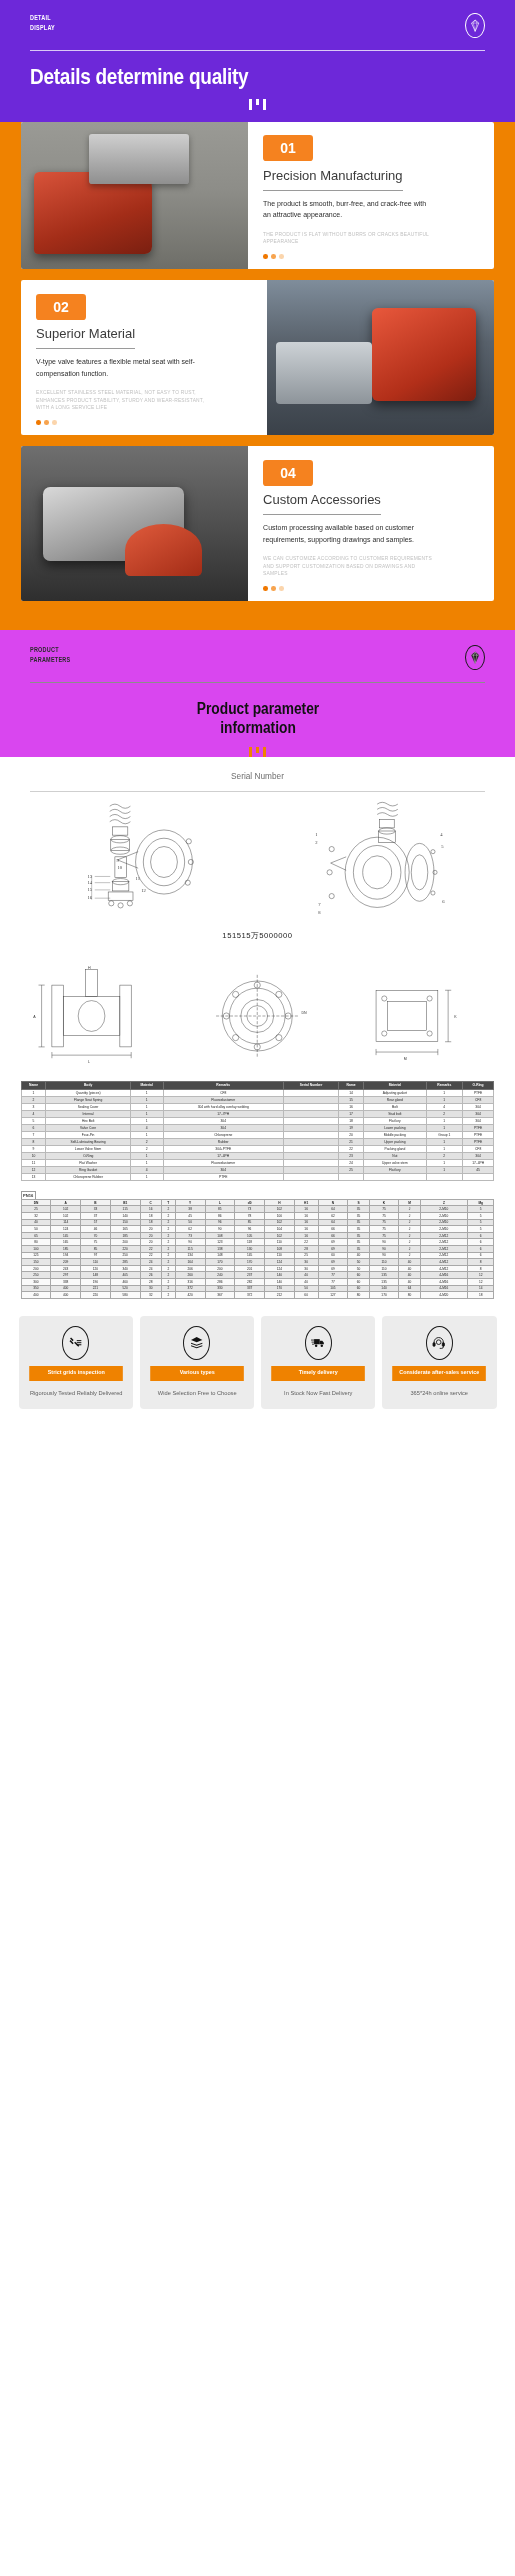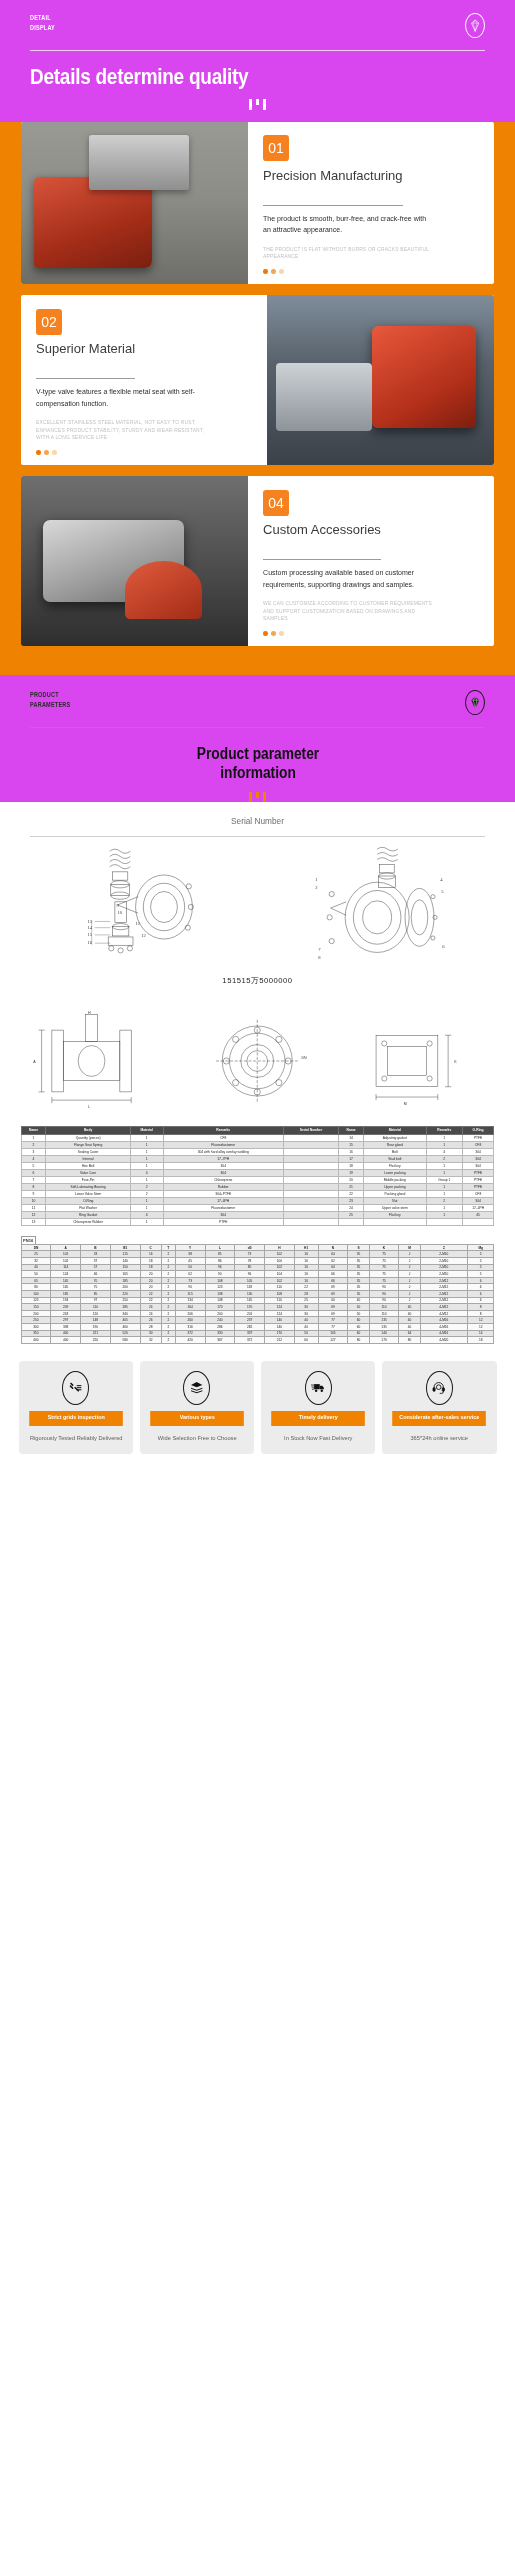--- a/index.html
+++ b/index.html
@@ -5,21 +5,21 @@
   * { box-sizing: border-box; margin: 0; padding: 0; }
   body {
     width: 515px;
     font-family: "Liberation Sans", sans-serif;
     background: #ffffff;
     color: #333;
   }
 
   
   .hero {
-    background: #d946ef;
+    background: #6d28d9;
     padding: 13.4px 30px 9.3px 30px;
     position: relative;
   }
   .hero-top { display: flex; justify-content: space-between; align-items: flex-start; }
   .eyebrow {
     color: #fff;
     font-weight: bold;
     font-size: 6.7px;
     line-height: 1.45;
     letter-spacing: 0.3px;
@@ -69,35 +69,35 @@
   }
   .fcard.reverse { flex-direction: row-reverse; }
   .fphoto {
     width: 227px;
     flex: none;
     position: relative;
     overflow: hidden;
   }
   .ftext { flex: 1; padding: 13.4px 13.4px 10.3px 15.5px; }
   .num-badge {
-    width: 26px; height: 26px;
+    width: 50px; height: 26px;
     background: #f5821f;
     border-radius: 3.1px;
     color: #fff;
     font-size: 14px;
-    font-weight: normal;
+    font-weight: bold;
     display: flex; align-items: center; justify-content: center;
     margin-bottom: 6.2px;
   }
   .fheading {
     font-size: 13px;
     color: #3b3b3b;
     font-weight: normal;
     line-height: 1.16;
-    padding-bottom: 22px;
+    padding-bottom: 7px;
     display: inline-block;
     border-bottom: 1px solid #9a9a9a;
     margin-bottom: 7.2px;
   }
   .fdesc {
     font-size: 7px;
     color: #2d2d2d;
     line-height: 1.62;
     margin-bottom: 10.3px;
     max-width: 170px;

